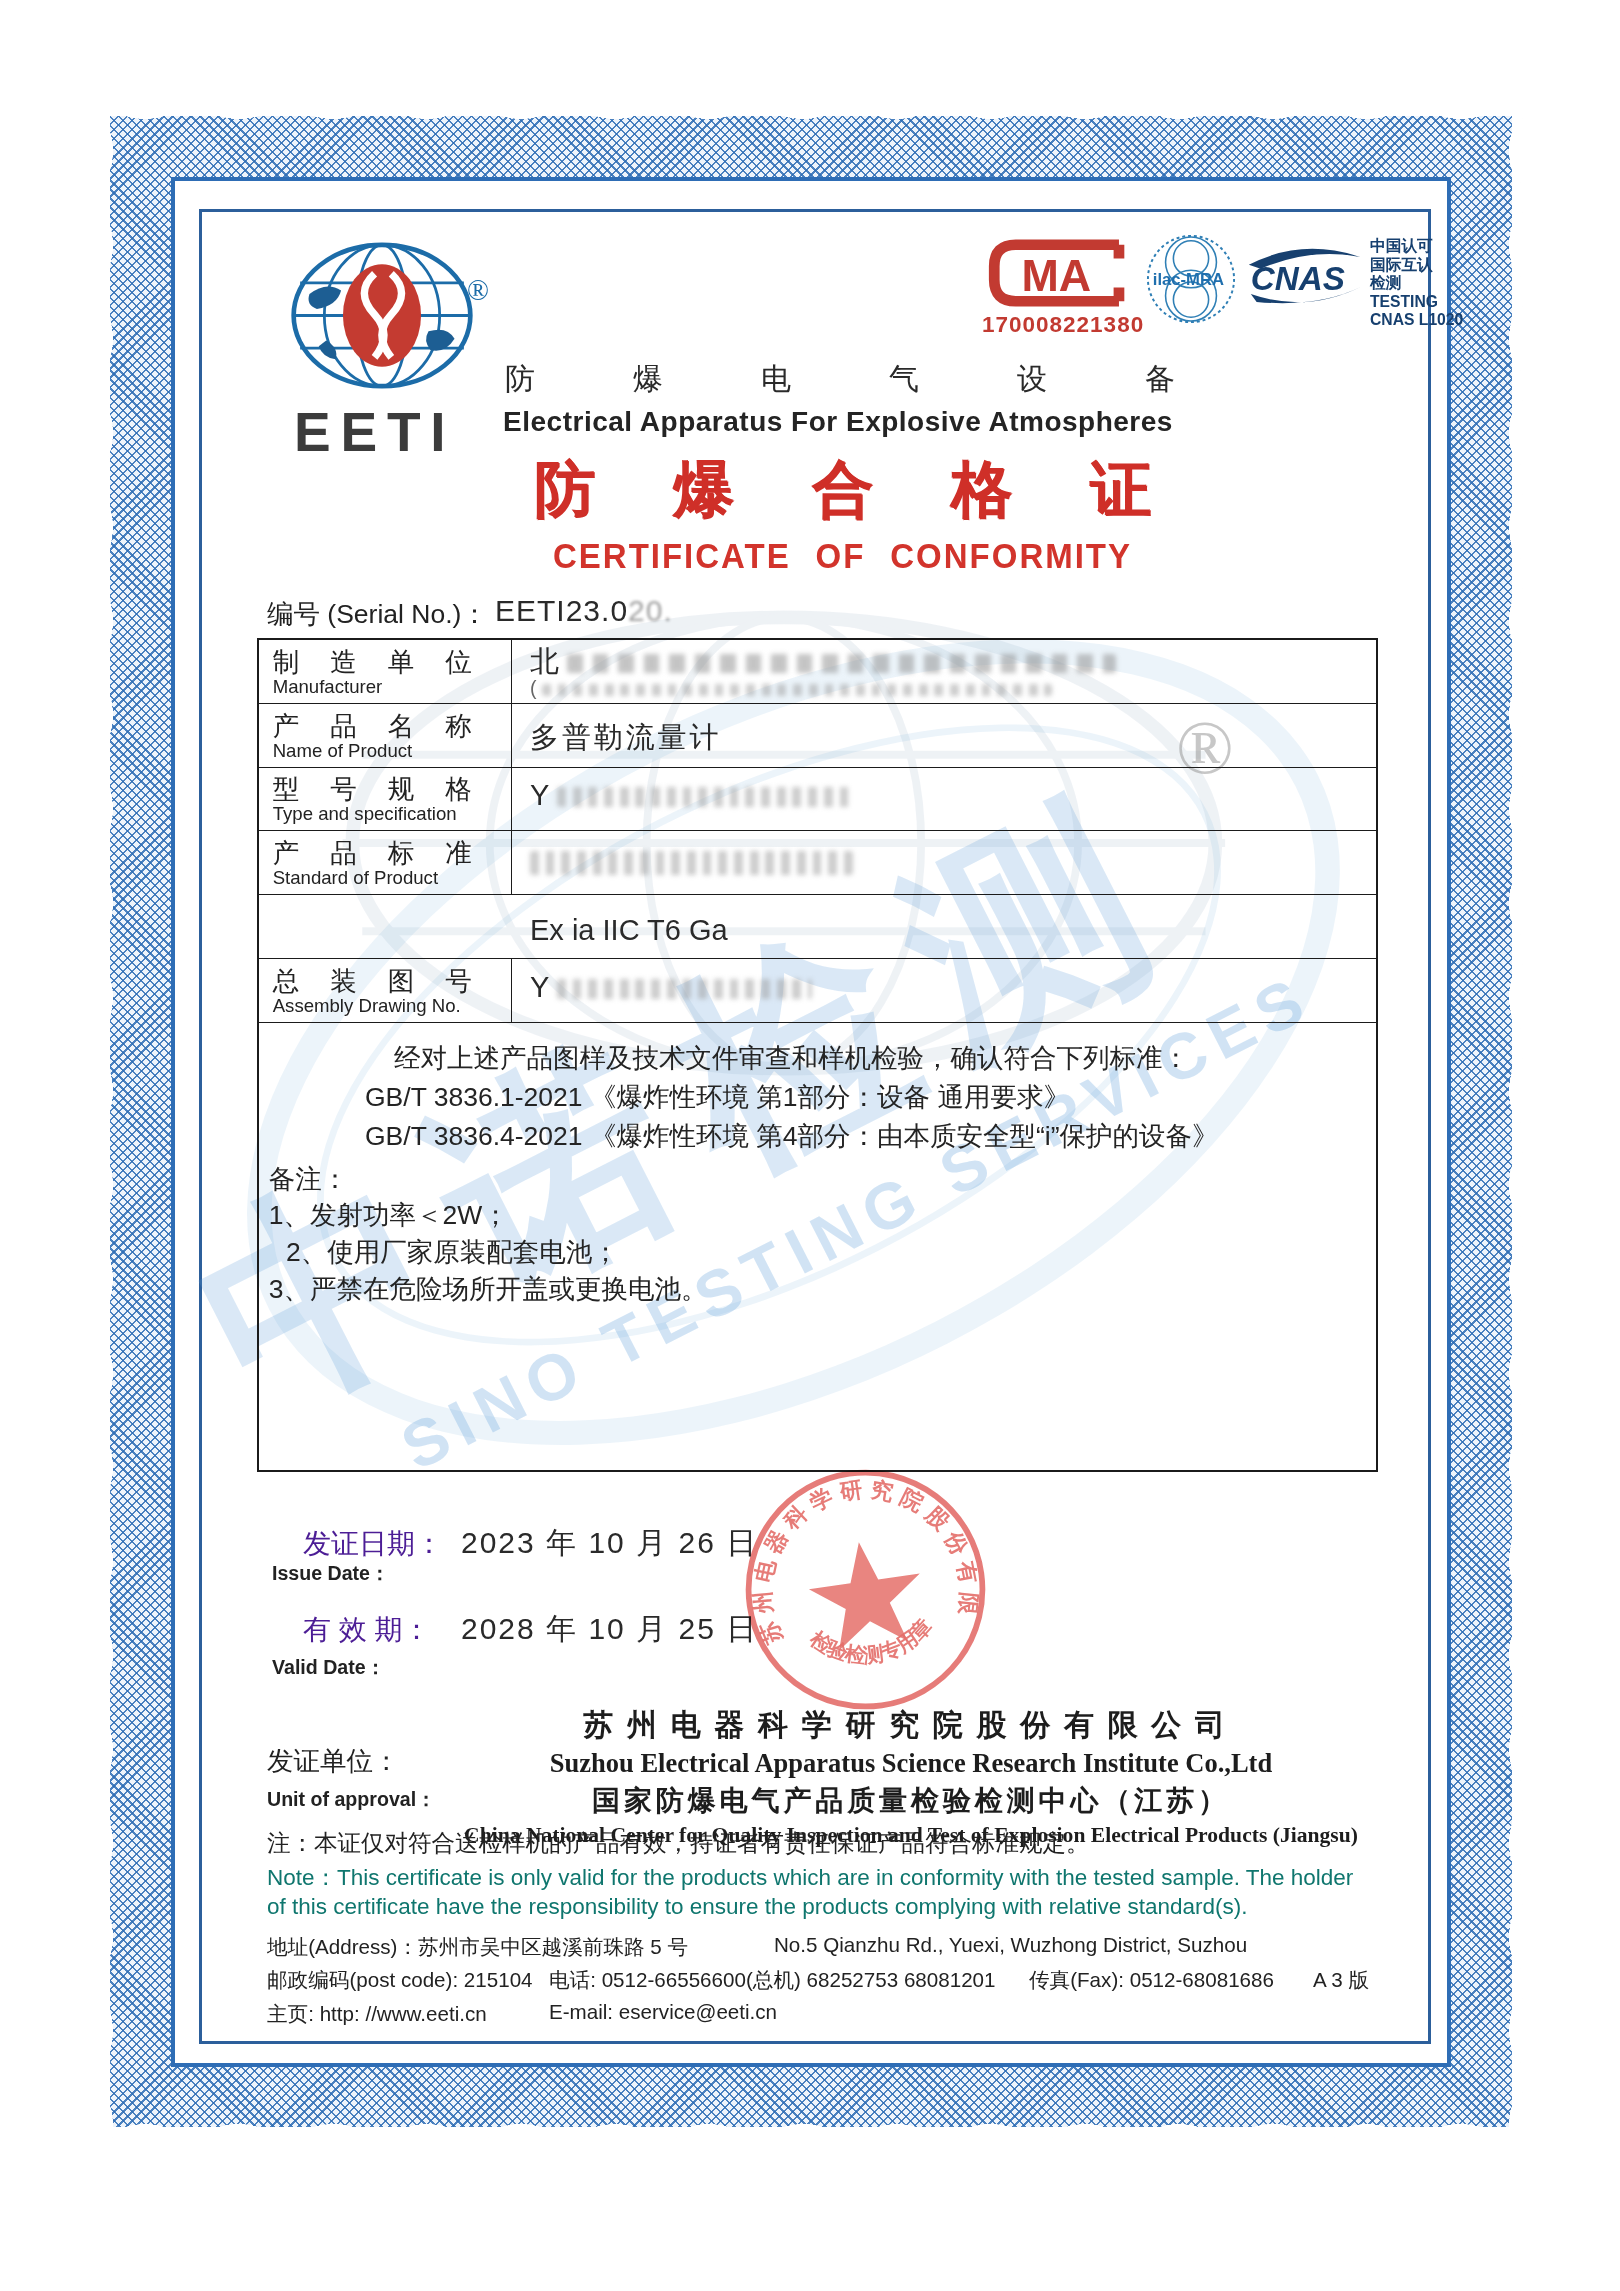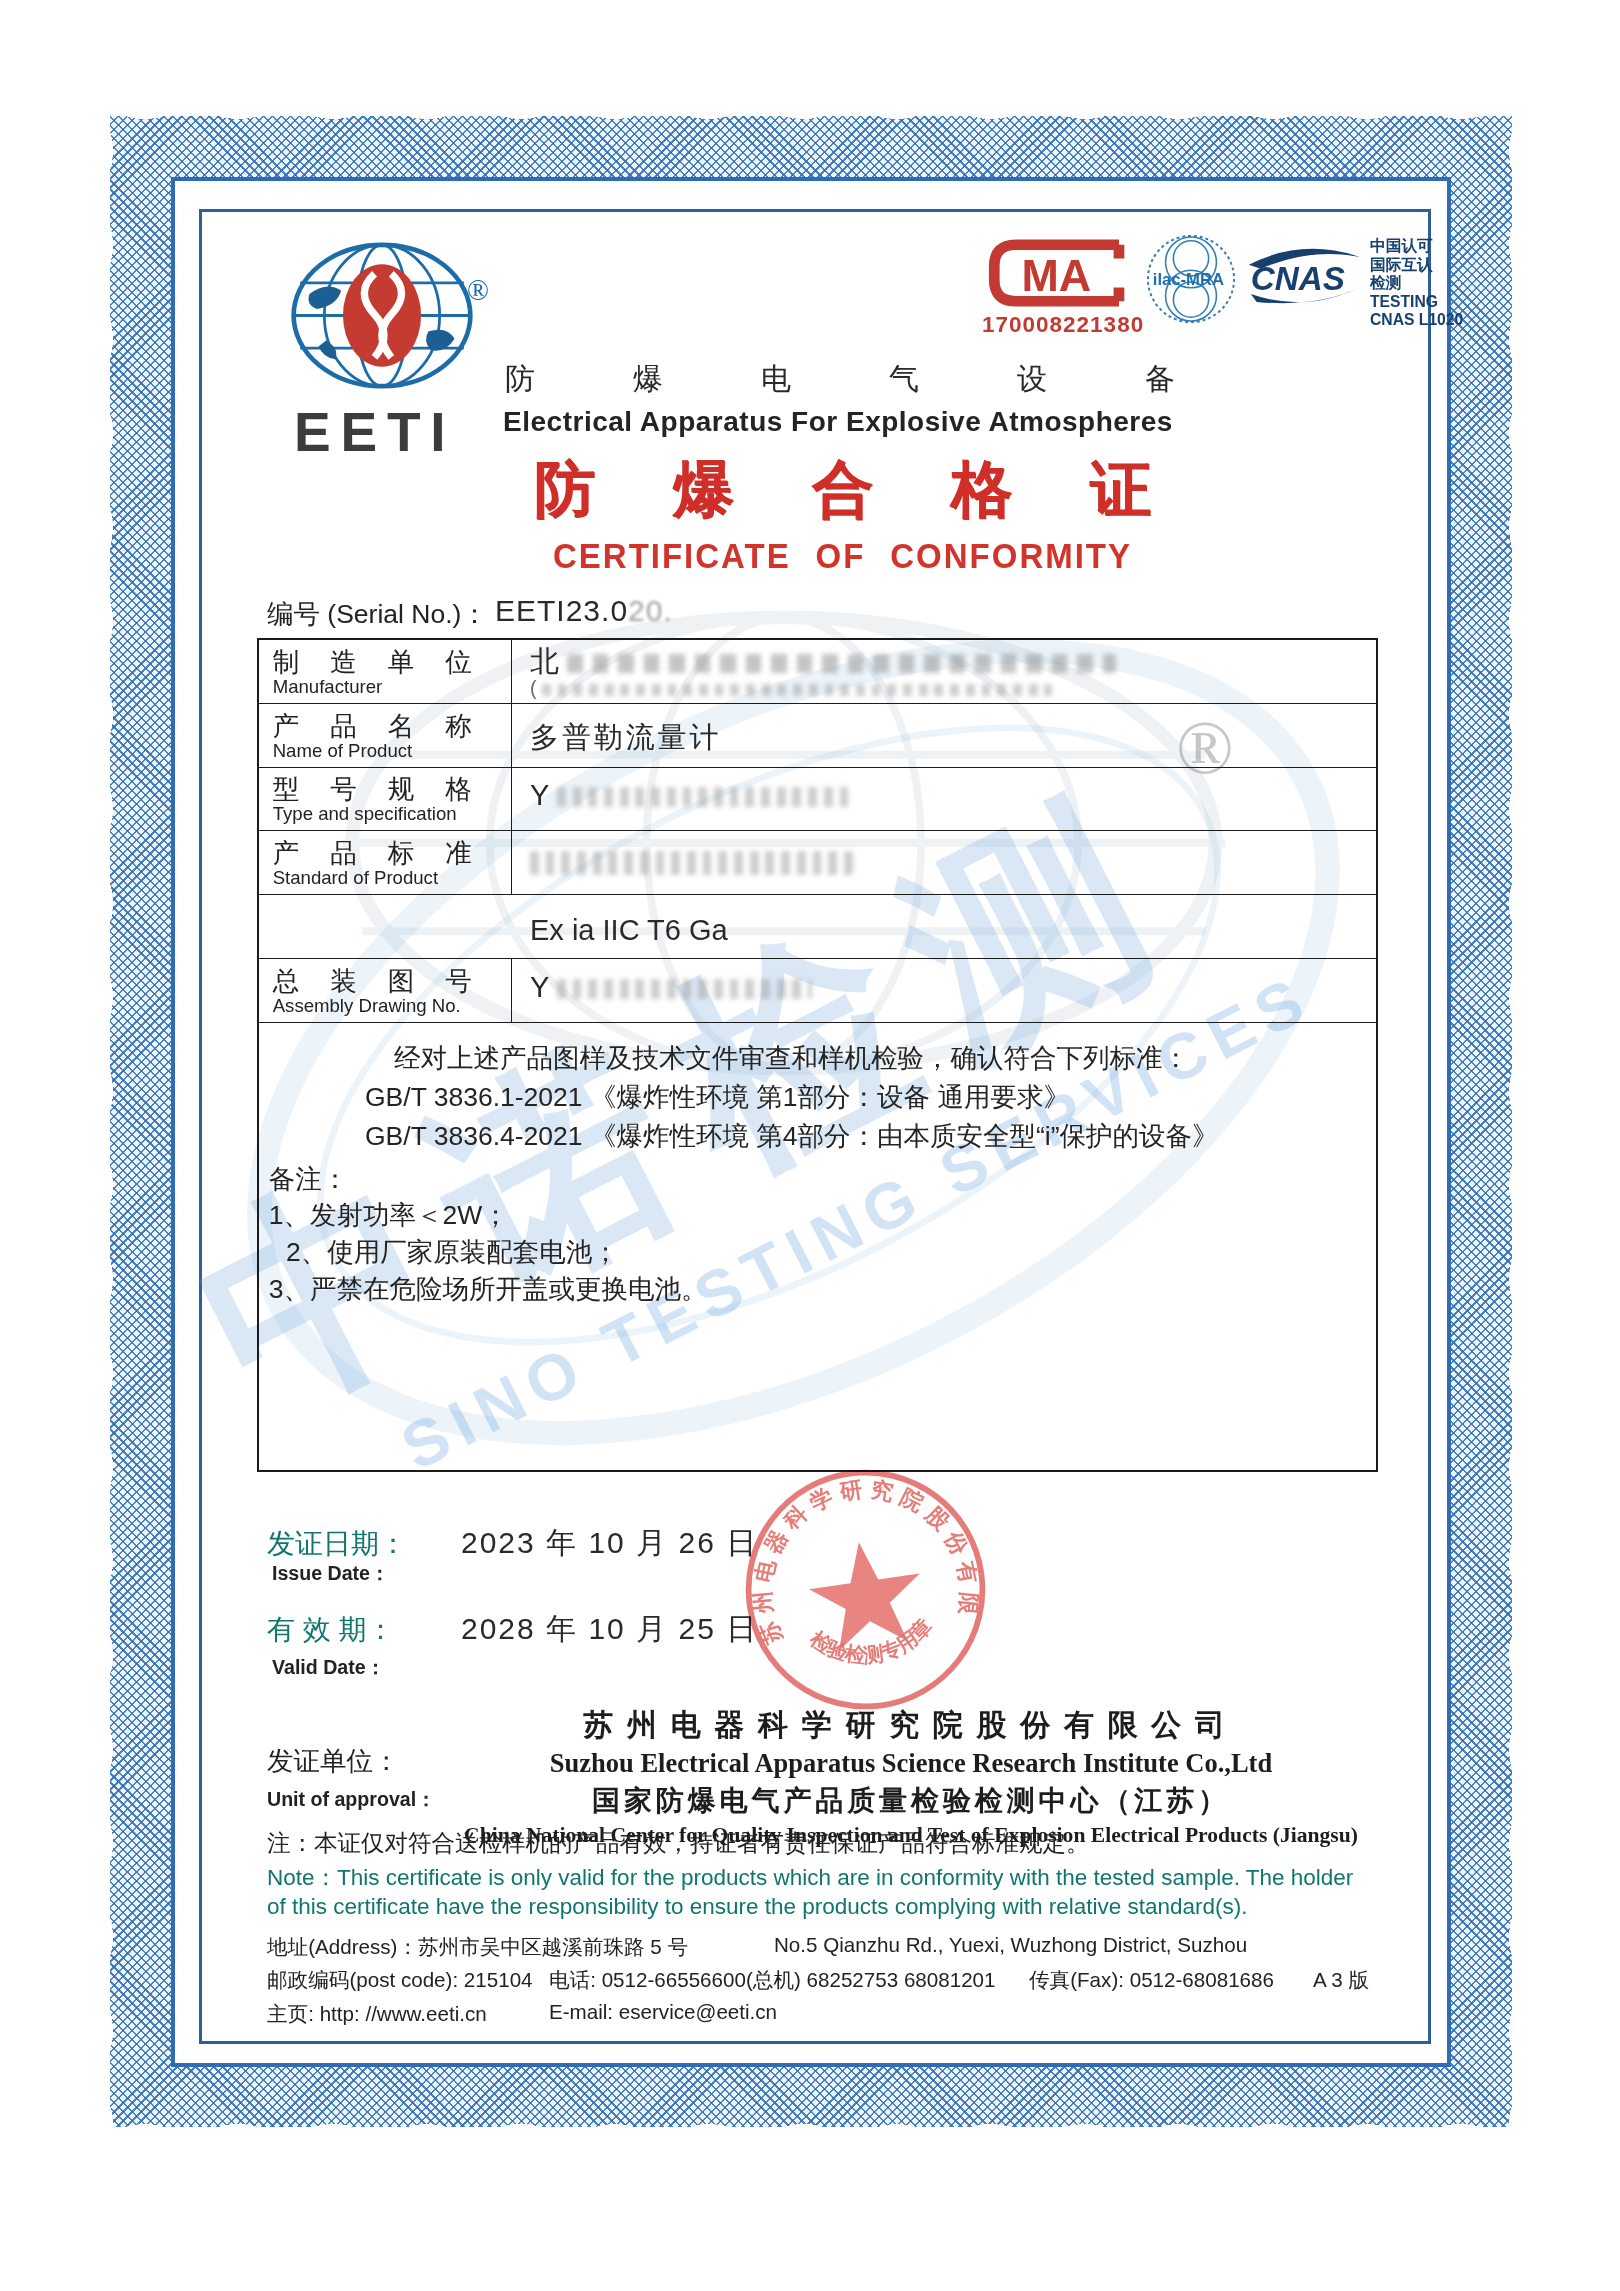--- a/index.html
+++ b/index.html
@@ -58,21 +58,21 @@
   .smudge{display:inline-block;height:19.6px;border-radius:2.9px;vertical-align:middle;
           background:repeating-linear-gradient(90deg,#9a9a9a 0 8.8px,transparent 8.8px 15.7px);
           filter:blur(2.9px);opacity:.5;}
   .smudge.cjk{background:repeating-linear-gradient(90deg,#8b8b8b 0 15.7px,transparent 15.7px 25.5px);}
 
   
   .para{position:absolute;font-size:26.5px;color:#242424;white-space:nowrap;}
   .remark{position:absolute;font-size:26.5px;color:#242424;white-space:nowrap;}
 
   
-  .date-lbl-cn{font-size:28px;color:#0f766e;}
+  .date-lbl-cn{font-size:28px;color:#4c1d95;margin-left:36px;}
   .date-val{font-size:30px;color:#2a2a2a;letter-spacing:2px;}
   .date-lbl-en{font-size:19.6px;font-weight:bold;color:#222;}
 
   
   #stamp{left:742px;top:1466px;width:247px;height:247px;transform:rotate(-8deg);opacity:.88;mix-blend-mode:multiply;}
 
   
   #approval-ctr{left:421px;top:1705px;width:980px;text-align:center;}
   #org-cn{font-size:30px;font-weight:bold;color:#1d1d1d;letter-spacing:13.7px;white-space:nowrap;}
   #org-en{font-size:26.5px;font-weight:bold;font-family:"Liberation Serif",serif;color:#1d1d1d;margin-top:2px;white-space:nowrap;}

